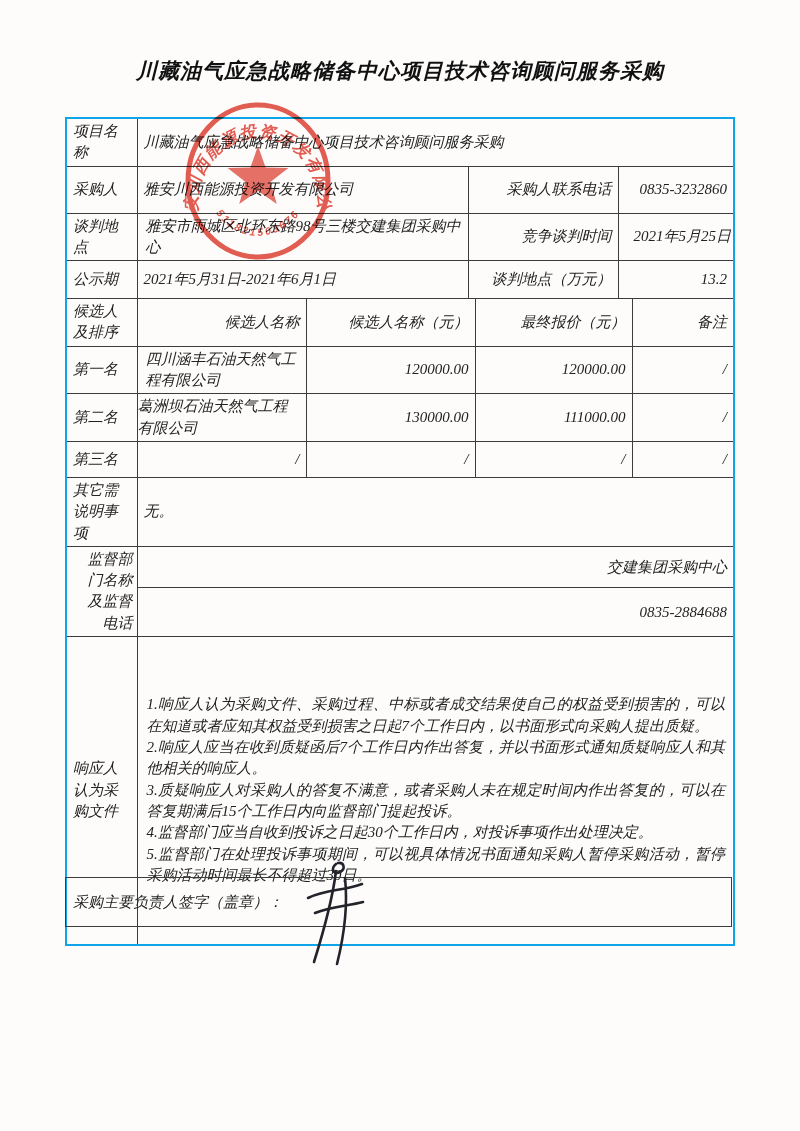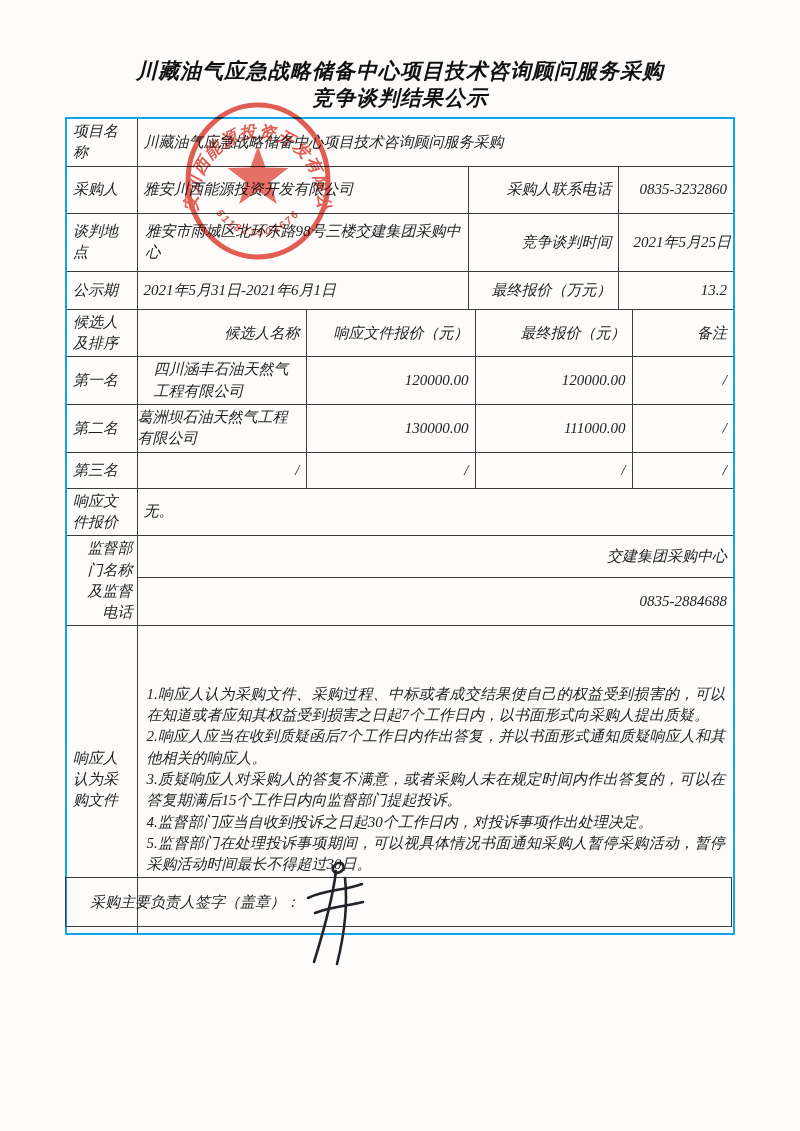--- a/index.html
+++ b/index.html
@@ -38,21 +38,21 @@
   .tl{text-align:left;}
   .tc{text-align:right;}
   .lbl{padding-left:5px;padding-right:3px;}
 
   
   .sign-strip{
     position:absolute;left:65px;top:877px;width:667px;height:50px;
     border:1.5px solid #3c3c3c;
     font-size:15px;color:#222;
     display:flex;align-items:center;
-    padding-left:24px;box-sizing:border-box;
+    padding-left:7px;box-sizing:border-box;
     background:transparent;
   }
 
   
   .stamp{
     position:absolute;left:183px;top:100px;width:150px;height:163px;
     opacity:.82;mix-blend-mode:multiply;z-index:6;
     pointer-events:none;
   }
 
@@ -65,21 +65,20 @@
   .obj-cell{padding:10px 8px 10px 9px !important;}
   .obj-cell .obj-line{margin:0;text-align:justify;}
 </style>
 </head>
 <body>
 
 <div class="page">
 
   <div class="doc-title">
     <div>川藏油气应急战略储备中心项目技术咨询顾问服务采购</div>
-    <div>竞争谈判结果公示</div>
   </div>
 
   <table class="main">
     <colgroup>
       <col style="width:71px">
         <col style="width:169px">
         <col style="width:162px">
       <col style="width:7px">
         <col style="width:143px">
         <col style="width:14px">
@@ -93,58 +92,58 @@
       <tr style="height:47px">
         <td class="tl lbl">采购人</td>
         <td class="tl" colspan="2">雅安川西能源投资开发有限公司</td>
         <td class="tc" colspan="2">采购人联系电话</td>
         <td class="tc" colspan="2">0835-3232860</td>
       </tr>
       <tr style="height:41px">
         <td class="tl lbl">谈判地点</td>
         <td class="tl" colspan="2" style="padding-left:8px">雅安市雨城区北环东路98号三楼交建集团采购中心</td>
         <td class="tc" colspan="2">竞争谈判时间</td>
-        <td class="tc" colspan="2" style="padding:18px 2px">2021年5月25日</td>
+        <td class="tc" colspan="2" style="padding:12px 2px">2021年5月25日</td>
       </tr>
       <tr style="height:38px">
         <td class="tl lbl">公示期</td>
         <td class="tl" colspan="2">2021年5月31日-2021年6月1日</td>
-        <td class="tc" colspan="2">最终报价（万元）</td>
+        <td class="tc" colspan="2">谈判地点（万元）</td>
         <td class="tc" colspan="2">13.2</td>
       </tr>
       <tr style="height:39px">
         <td class="tl lbl">候选人及排序</td>
         <td class="tc">候选人名称</td>
-        <td class="tc" colspan="2">响应文件报价（元）</td>
+        <td class="tc" colspan="2">候选人名称（元）</td>
         <td class="tc" colspan="2">最终报价（元）</td>
         <td class="tc">备注</td>
       </tr>
       <tr style="height:42px">
         <td class="tl lbl">第一名</td>
-        <td class="tl" style="padding-left:16px">四川涵丰石油天然气工程有限公司</td>
+        <td class="tl" style="padding-left:8px">四川涵丰石油天然气工程有限公司</td>
         <td class="tc" colspan="2">120000.00</td>
         <td class="tc" colspan="2">120000.00</td>
         <td class="tc">/</td>
       </tr>
       <tr style="height:39px">
         <td class="tl lbl">第二名</td>
         <td class="tl" style="padding-left:0">葛洲坝石油天然气工程有限公司</td>
         <td class="tc" colspan="2">130000.00</td>
         <td class="tc" colspan="2">111000.00</td>
         <td class="tc">/</td>
       </tr>
       <tr style="height:36px">
         <td class="tl lbl">第三名</td>
         <td class="tc">/</td>
         <td class="tc" colspan="2">/</td>
         <td class="tc" colspan="2">/</td>
         <td class="tc">/</td>
       </tr>
       <tr style="height:45px">
-        <td class="tl lbl">响应文件报价</td>
+        <td class="tl lbl">其它需说明事项</td>
         <td class="tl" colspan="6">无。</td>
       </tr>
       <tr style="height:36px">
         <td class="tc lbl" rowspan="2" style="padding-left:20px;padding-right:4px">监督部门名称及监督电话</td>
         <td class="tc" colspan="6">交建集团采购中心</td>
       </tr>
       <tr style="height:42px">
         <td class="tc" colspan="6">0835-2884688</td>
       </tr>
       <tr style="height:308px">

